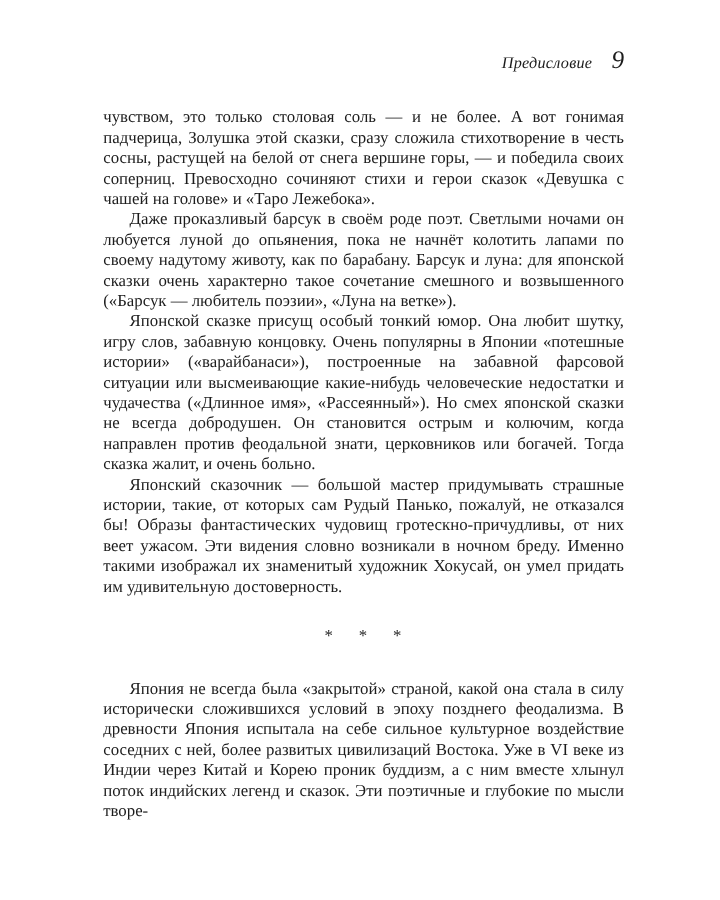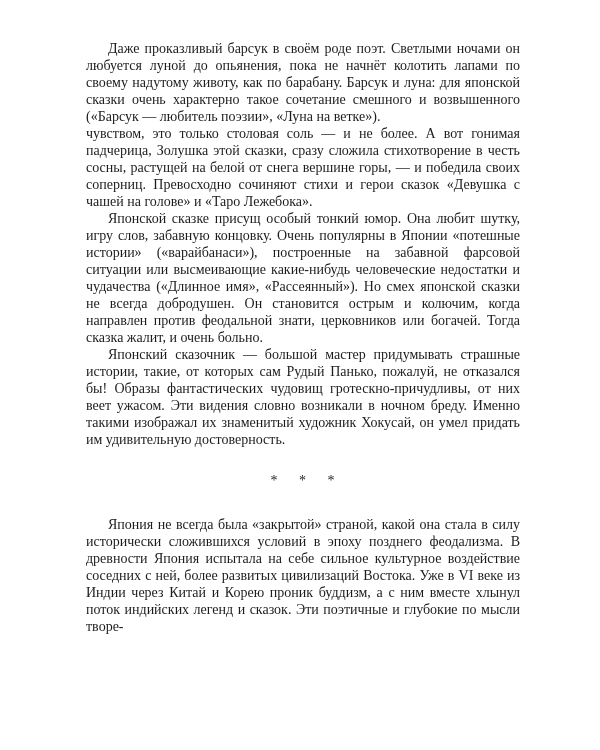--- a/index.html
+++ b/index.html
@@ -59,23 +59,27 @@
     word-spacing: 16px;
     margin: 24px 0 27px 0;
     letter-spacing: 1px;
   }
 </style>
 </head>
 <body>
 
 <div class="page">
 
+  <div class="page-header">
+    <span class="running-title">Предисловие</span>
+    <span class="page-number">9</span>
+  </div>
 
   <div class="text-block">
+    <p class="para no-indent">чувством, это только столовая соль — и не более. А вот гонимая падчерица, Золушка этой сказки, сразу сложила стихотворение в честь сосны, растущей на белой от снега вершине горы, — и победила своих соперниц. Превосходно сочиняют стихи и герои сказок «Девушка с чашей на голове» и «Таро Лежебока».</p>
     <p class="para">Даже проказливый барсук в своём роде поэт. Светлыми ночами он любуется луной до опьянения, пока не начнёт колотить лапами по своему надутому животу, как по барабану. Барсук и луна: для японской сказки очень характерно такое сочетание смешного и возвышенного («Барсук — любитель поэзии», «Луна на ветке»).</p>
-    <p class="para no-indent">чувством, это только столовая соль — и не более. А вот гонимая падчерица, Золушка этой сказки, сразу сложила стихотворение в честь сосны, растущей на белой от снега вершине горы, — и победила своих соперниц. Превосходно сочиняют стихи и герои сказок «Девушка с чашей на голове» и «Таро Лежебока».</p>
     <p class="para">Японской сказке присущ особый тонкий юмор. Она любит шутку, игру слов, забавную концовку. Очень популярны в Японии «потешные истории» («варайбанаси»), построенные на забавной фарсовой ситуации или высмеивающие какие-нибудь человеческие недостатки и чудачества («Длинное имя», «Рассеянный»). Но смех японской сказки не всегда добродушен. Он становится острым и колючим, когда направлен против феодальной знати, церковников или богачей. Тогда сказка жалит, и очень больно.</p>
     <p class="para">Японский сказочник — большой мастер придумывать страшные истории, такие, от которых сам Рудый Панько, пожалуй, не отказался бы! Образы фантастических чудовищ гротескно-причудливы, от них веет ужасом. Эти видения словно возникали в ночном бреду. Именно такими изображал их знаменитый художник Хокусай, он умел придать им удивительную достоверность.</p>
     <div class="section-separator">* * *</div>
     <p class="para">Япония не всегда была «закрытой» страной, какой она стала в силу исторически сложившихся условий в эпоху позднего феодализма. В древности Япония испытала на себе сильное культурное воздействие соседних с ней, более развитых цивилизаций Востока. Уже в VI веке из Индии через Китай и Корею проник буддизм, а с ним вместе хлынул поток индийских легенд и сказок. Эти поэтичные и глубокие по мысли творе-</p>
   </div>
 
 </div>
 
 </body></html>

